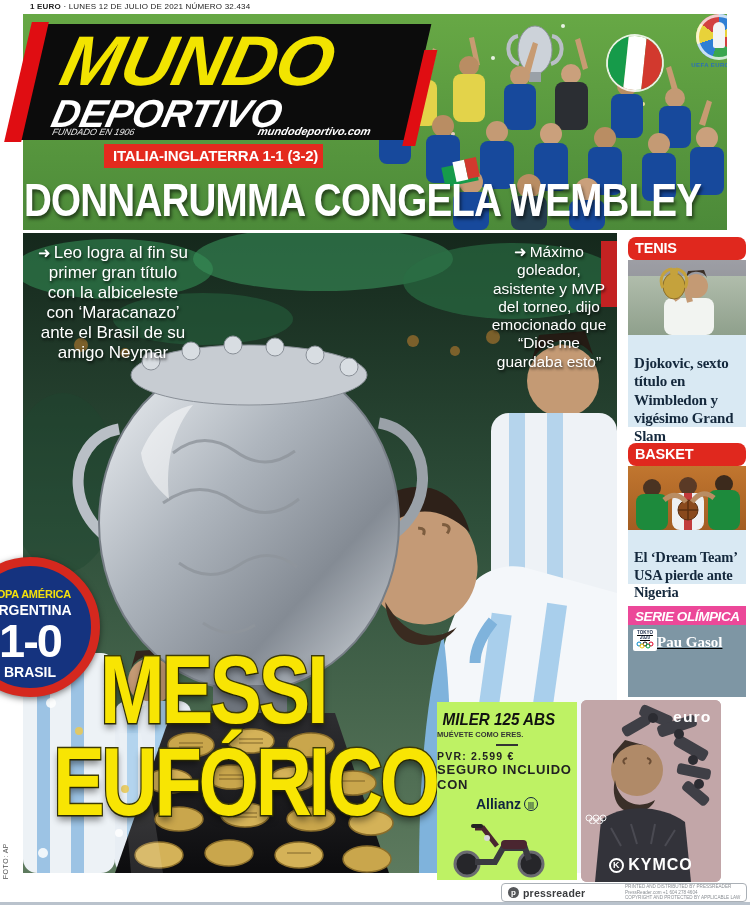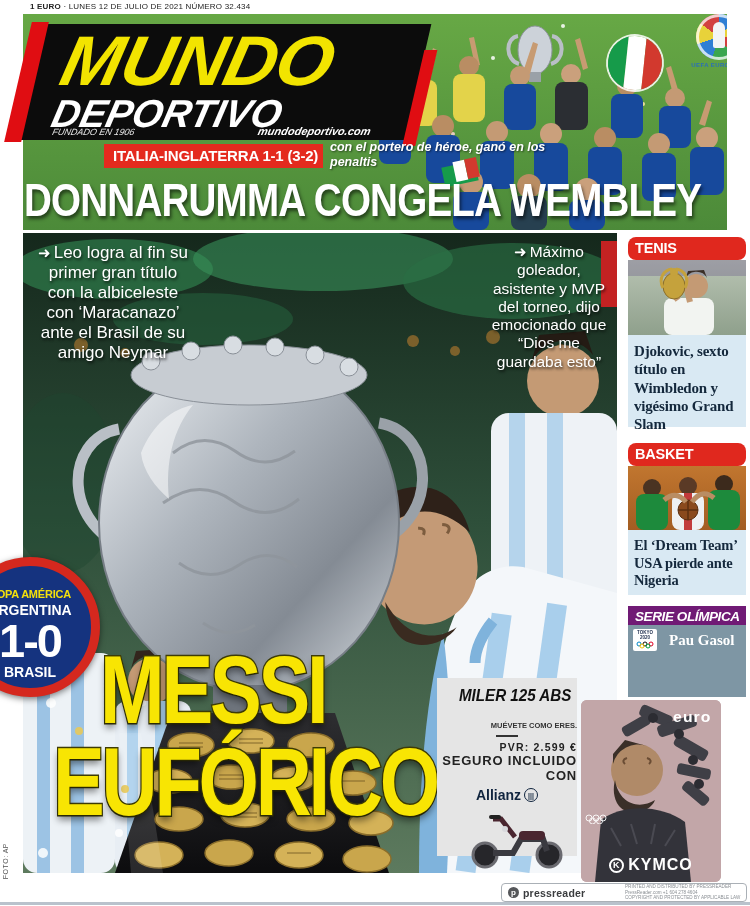--- a/index.html
+++ b/index.html
@@ -64,38 +64,38 @@
          -webkit-text-stroke:3px #3f3d06;paint-order:stroke fill;
          text-shadow:0 5px 8px rgba(0,0,0,.45);white-space:nowrap;}
   .messi1{left:100px;top:645px;}
   .messi2{left:53px;top:737px;}
   .photo-credit{left:2px;top:843px;font-size:7px;color:#555;writing-mode:vertical-rl;
                 transform:rotate(180deg);letter-spacing:.5px;}
   .sec-head{position:absolute;left:628px;width:118px;height:23px;box-sizing:border-box;
             color:#fff;font-weight:800;font-size:14.5px;padding:3px 0 0 7px;
             transform-origin:left;letter-spacing:-.2px;}
   .sec-red{background:#e0281e;border-radius:8px;}
-  .sec-black{background:#701a75;font-style:italic;font-size:13.5px;letter-spacing:-.4px;}
+  .sec-black{background:#ec4899;font-style:italic;font-size:13.5px;letter-spacing:-.4px;}
   .sb-photo{position:absolute;left:628px;width:118px;overflow:hidden;}
   .sb-text{position:absolute;left:628px;width:118px;box-sizing:border-box;background:#d9e9f3;
            font-family:"Liberation Serif",serif;font-weight:700;color:#14283c;
-           font-size:15px;line-height:1.22;padding:7px 5px 8px 6px;letter-spacing:-.2px;}
+           font-size:15px;line-height:1.22;padding:19px 5px 8px 6px;letter-spacing:-.2px;}
   .olimpica-box{position:absolute;left:628px;top:625px;width:118px;height:72px;background:#7e96a4;
                 box-sizing:border-box;padding:4px 5px;}
-  .tokyo-row{display:flex;align-items:center;gap:12px;}
+  .tokyo-row{display:flex;align-items:flex-end;gap:0;text-decoration:underline;}
   .tokyo-logo{width:24px;height:22px;background:#fff;border-radius:2px;text-align:center;
               font-size:4.5px;font-weight:800;color:#1a2a4a;line-height:1.1;padding-top:2px;box-sizing:border-box;}
   .kicker{font-family:"Liberation Serif",serif;font-weight:700;color:#ffffff;font-size:15px;}
   .olimpica-head{font-family:"Liberation Serif",serif;font-weight:700;color:#13293b;
                  font-size:14px;line-height:1.2;margin-top:3px;letter-spacing:-.2px;}
   
-  .ad-miler{left:437px;top:678px;width:140px;height:178px;background:#e5e5e5;z-index:8;
-            text-align:right;box-sizing:border-box;padding-top:8px;}
+  .ad-miler{left:437px;top:702px;width:140px;height:178px;background:#bef264;z-index:8;
+            text-align:left;box-sizing:border-box;padding-top:8px;}
   .miler-title{font-size:16.5px;font-weight:900;font-style:italic;color:#111;transform:scaleX(.92);}
-  .miler-tag{font-size:7.5px;color:#333;font-weight:700;margin-top:16px;}
+  .miler-tag{font-size:7.5px;color:#333;font-weight:700;margin-top:1px;}
   .miler-div{width:22px;height:2px;background:#333;margin:5px auto 4px auto;}
   .miler-price{font-size:10.5px;color:#222;letter-spacing:1.2px;font-weight:600;}
   .miler-ins{font-size:13px;color:#222;letter-spacing:.8px;margin-top:0;font-weight:600;}
   .allianz{margin-top:4px;font-size:14px;font-weight:800;color:#10243e;display:flex;
            align-items:center;justify-content:center;gap:3px;}
   .allianz .ring{width:12px;height:12px;border:1.5px solid #10243e;border-radius:50%;
                  display:inline-flex;align-items:center;justify-content:center;font-size:7px;font-weight:800;}
   .ad-kymco{left:581px;top:700px;width:140px;height:182px;background:#c2a6a8;z-index:8;
             border-radius:6px;overflow:hidden;}
   .euro-word{position:absolute;right:10px;top:8px;color:#fff;font-weight:800;font-size:15px;
@@ -213,21 +213,20 @@
 
 <div class="abs masthead">
   <div class="md-title">MUNDO</div>
   <div class="md-sub">DEPORTIVO</div>
   <div class="md-founded">FUNDADO EN 1906</div>
   <div class="md-site">mundodeportivo.com</div>
 </div>
 
 <div class="abs match-badge">ITALIA-INGLATERRA 1-1 (3-2)</div>
 <div class="abs subhead">
-  <div>con el portero de héroe, ganó en los penaltis</div>
 </div>
 <div class="abs big-headline">DONNARUMMA CONGELA WEMBLEY</div>
 
 <div class="abs main-photo">
   <svg width="594" height="640" viewBox="0 0 594 640">
     <defs>
       <linearGradient id="bgm" x1="0" y1="0" x2="0" y2="1">
         <stop offset="0" stop-color="#15281c"></stop>
           <stop offset=".45" stop-color="#2e4f3a"></stop>
           <stop offset="1" stop-color="#5d7a5e"></stop>
@@ -415,21 +414,21 @@
     <circle cx="96" cy="18" r="9" fill="#3c2a1c"></circle>
       <rect x="80" y="24" width="32" height="40" rx="8" fill="#1d8a3c"></rect>
     <circle cx="60" cy="20" r="9" fill="#5a3a26"></circle>
       <rect x="44" y="27" width="32" height="37" rx="8" fill="#eef0f2"></rect>
     <rect x="56" y="27" width="8" height="37" fill="#c23b3b"></rect>
     <circle cx="60" cy="44" r="10" fill="#8a4a1d" stroke="#5c3010"></circle>
     <path d="M50,44 h20 M60,34 v20" stroke="#5c3010" stroke-width="1.5"></path>
     <path d="M36,34 q12,-10 22,2 M86,32 q-12,-10 -22,4" stroke="#b98d63" stroke-width="5" fill="none"></path>
   </svg>
 </div>
-<div class="sb-text" style="top:530px;height:65px;font-size:14.5px">El ‘Dream Team’ USA pierde ante Nigeria</div>
+<div class="sb-text" style="top:530px;height:54px;font-size:14.5px">El ‘Dream Team’ USA pierde ante Nigeria</div>
 
 <div class="sec-head sec-black" style="top:606px">SERIE OLÍMPICA</div>
 <div class="olimpica-box">
   <div class="tokyo-row">
     <div class="tokyo-logo">
       <div>TOKYO</div>
       <div>2020</div>
       <svg width="18" height="8" viewBox="0 0 18 8">
         <g fill="none" stroke-width="1">
           <circle cx="3" cy="3" r="2" stroke="#0085c7"></circle>

